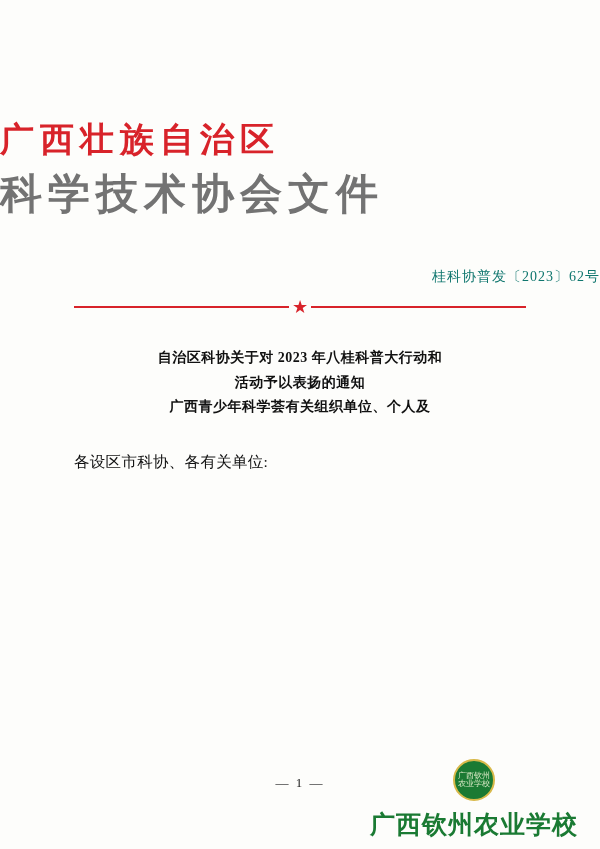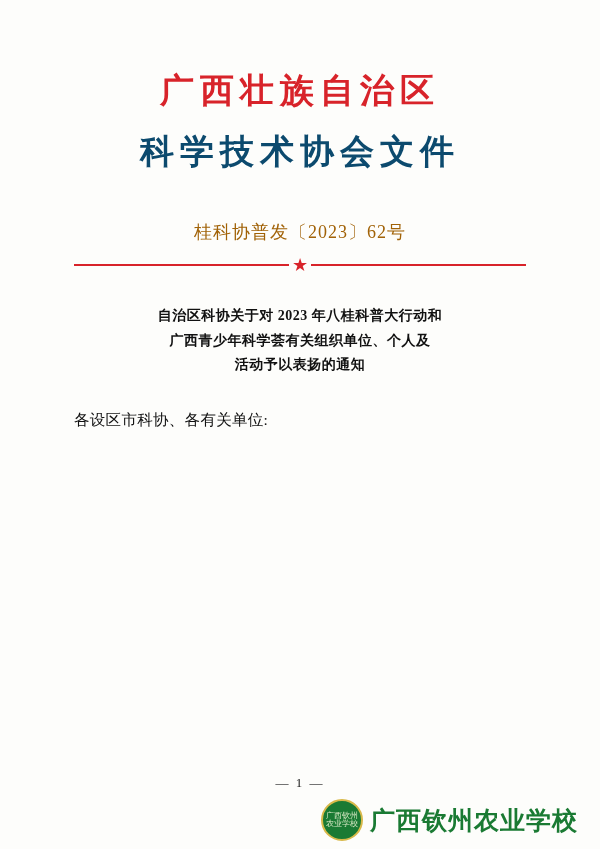--- a/index.html
+++ b/index.html
@@ -14,44 +14,44 @@
     overflow: hidden;
   }
   .page {
     position: relative;
     width: 600px;
     height: 849px;
     background: #fdfdfb;
     box-sizing: border-box;
   }
   .doc-header {
-    text-align: center;
-    padding-top: 70px;
+    text-align: left;
+    padding-top: 119px;
   }
   .org-line-1 {
     color: #d8232a;
     font-size: 34px;
     font-weight: bold;
     letter-spacing: 6px;
     line-height: 1.25;
     font-family: "Liberation Serif", serif;
   }
   .org-line-2 {
-    color: #0c4a6e;
-    font-size: 34px;
+    color: #737373;
+    font-size: 42px;
     font-weight: bold;
     letter-spacing: 6px;
     line-height: 1.35;
-    margin-top: 16px;
+    margin-top: 4px;
     font-family: "Liberation Serif", serif;
   }
   .doc-number {
-    text-align: center;
-    color: #a16207;
-    font-size: 18px;
+    text-align: right;
+    color: #0f766e;
+    font-size: 14px;
     letter-spacing: 1px;
     margin-top: 46px;
   }
   .red-rule {
     position: relative;
     margin: 14px auto 0 auto;
     width: 452px;
     height: 14px;
   }
   .red-rule .line {
@@ -110,20 +110,21 @@
     color: #222222;
     letter-spacing: 2px;
   }
   .stamp {
     position: absolute;
     right: 22px;
     bottom: 8px;
     display: flex;
     align-items: center;
     gap: 7px;
+    flex-direction: column;
   }
   .stamp-emblem {
     width: 42px;
     height: 42px;
     border-radius: 50%;
     background: #1a7a33;
     border: 2px solid #d8b94a;
     display: flex;
     align-items: center;
     justify-content: center;
@@ -154,22 +155,22 @@
 
   <div class="doc-number">桂科协普发〔2023〕62号</div>
 
   <div class="red-rule">
     <div class="line"></div>
     <div class="star">★</div>
   </div>
 
   <div class="doc-title">
     <div>自治区科协关于对 2023 年八桂科普大行动和</div>
+    <div>活动予以表扬的通知</div>
     <div>广西青少年科学荟有关组织单位、个人及</div>
-    <div>活动予以表扬的通知</div>
   </div>
 
   <div class="doc-body">
     <div class="salutation">各设区市科协、各有关单位:</div>
   </div>
 
   <div class="page-number">— 1 —</div>
 
   <div class="stamp">
     <div class="stamp-emblem">广西钦州农业学校</div>

